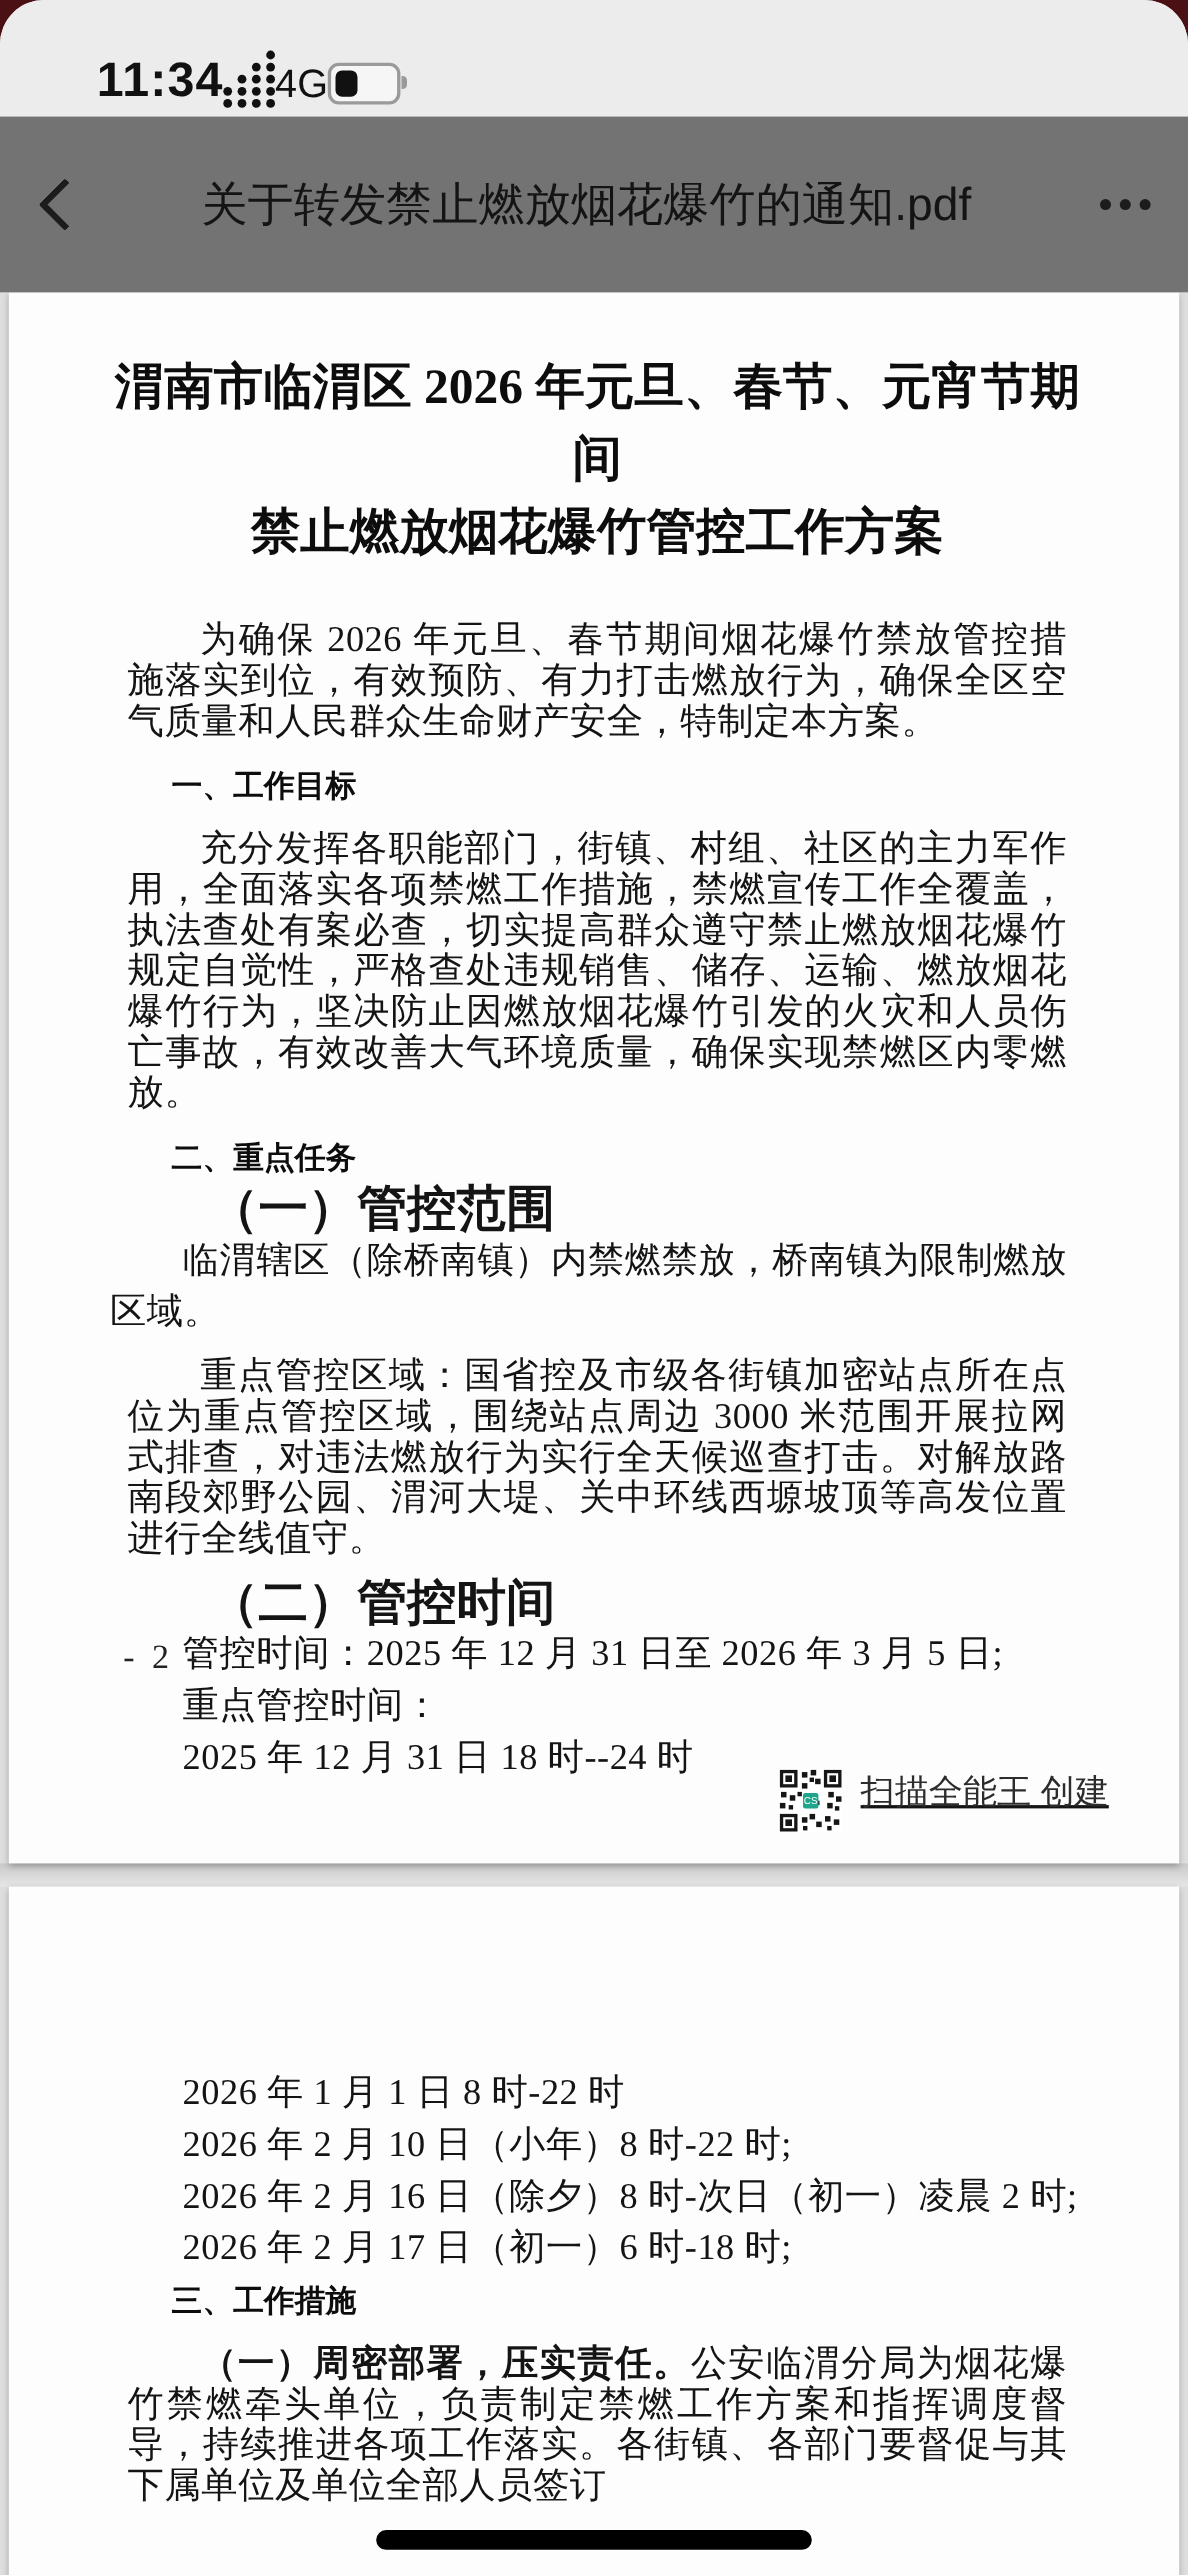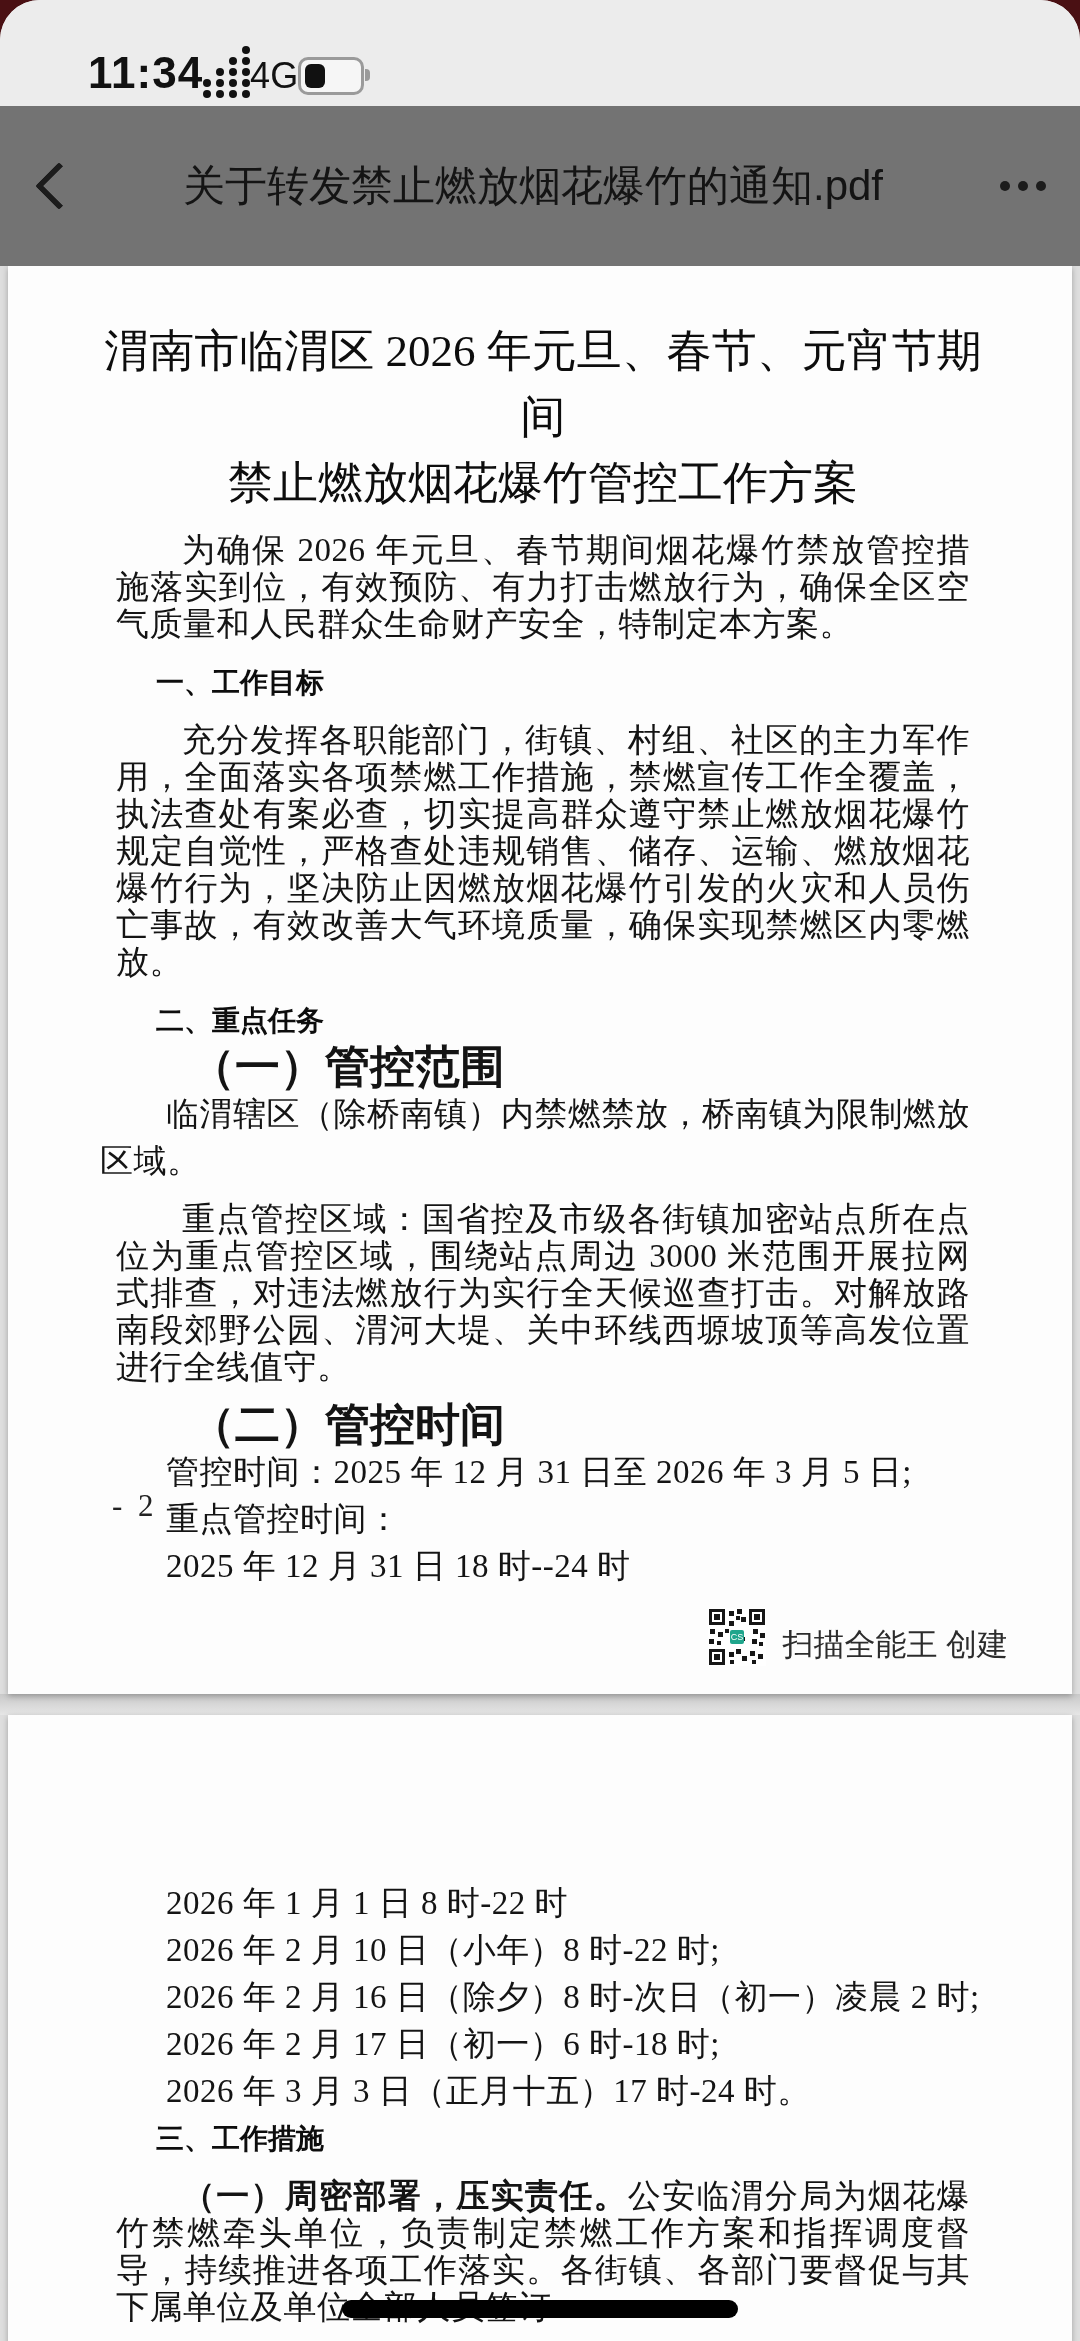--- a/index.html
+++ b/index.html
@@ -46,34 +46,34 @@
   }
   .page{
     margin:0 8px;background:#fdfdfd;box-shadow:0 2px 6px rgba(0,0,0,.28);
     box-sizing:border-box;position:relative;
     font-family:"Liberation Serif","DejaVu Serif",serif;color:#141414;
   }
   .page1{height:1428px;padding:52px 86px 0 92px;}
   .page-gap{height:21px;background:linear-gradient(#c9c9c9,#e6e6e6);}
   .page2{height:720px;padding:165px 86px 0 92px;}
   .doc-title{
-    font-size:45px;line-height:66px;font-weight:400;text-align:center;
-    margin:0 0 16px 0;color:#0d0d0d;
+    font-size:45px;line-height:66px;font-weight:700;text-align:center;
+    margin:0 0 48px 0;color:#0d0d0d;
   }
   .para{font-size:33px;line-height:37px;margin:16px;text-align:justify;text-indent:2em;letter-spacing:.5px;}
   .h-bold{
     font-size:28px;line-height:47px;margin:0;font-weight:700;text-indent:2em;
     font-family:"Liberation Sans","DejaVu Sans",sans-serif;color:#0d0d0d;
   }
   .sub-head{font-size:45px;line-height:47px;margin:0;text-indent:2em;font-weight:600;}
   .plain-line{font-size:33px;line-height:47px;margin:0;text-indent:2em;letter-spacing:.5px;}
   .page-num{
     position:absolute;left:104px;top:1222px;font-size:31px;color:#222;letter-spacing:4px;
   }
-  .qr-row{position:absolute;right:64px;top:1342px;display:flex;align-items:flex-end;gap:16px;}
+  .qr-row{position:absolute;right:64px;top:1342px;display:flex;align-items:flex-start;gap:16px;text-decoration:underline;}
   .qr-box{width:58px;height:58px;}
   .qr-caption{font-size:31px;color:#2c2c2c;font-family:"Liberation Sans",sans-serif;}
   .lead-bold{font-weight:700;}
   .redaction-bar{
     position:absolute;left:334px;top:585px;width:396px;height:18px;
     background:#000;border-radius:9px;
   }
 </style>
 </head>
 <body>
@@ -196,20 +196,19 @@
       </div>
     </div>
 
     <div class="page-gap"></div>
 
     <div class="page page2">
       <p class="plain-line">2026 年 1 月 1 日 8 时-22 时</p>
       <p class="plain-line">2026 年 2 月 10 日（小年）8 时-22 时;</p>
       <p class="plain-line">2026 年 2 月 16 日（除夕）8 时-次日（初一）凌晨 2 时;</p>
       <p class="plain-line">2026 年 2 月 17 日（初一）6 时-18 时;</p>
-      <p class="plain-line">2026 年 3 月 3 日（正月十五）17 时-24 时。</p>
       <p class="h-bold">三、工作措施</p>
       <p class="para"><span class="lead-bold">（一）周密部署，压实责任。</span><span>公安临渭分局为烟花爆竹禁燃牵头单位，负责制定禁燃工作方案和指挥调度督导，持续推进各项工作落实。各街镇、各部门要督促与其下属单位及单位全部人员签订</span></p>
       <div class="redaction-bar"></div>
     </div>
 
   </div>
 </div>
 
 </body></html>

